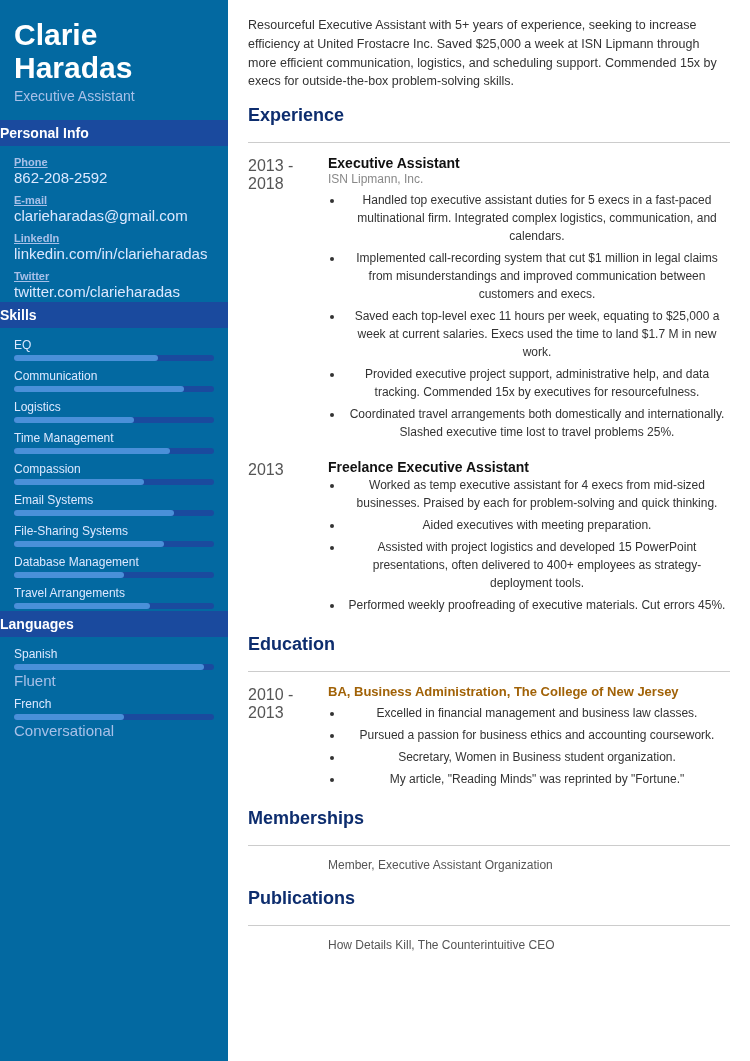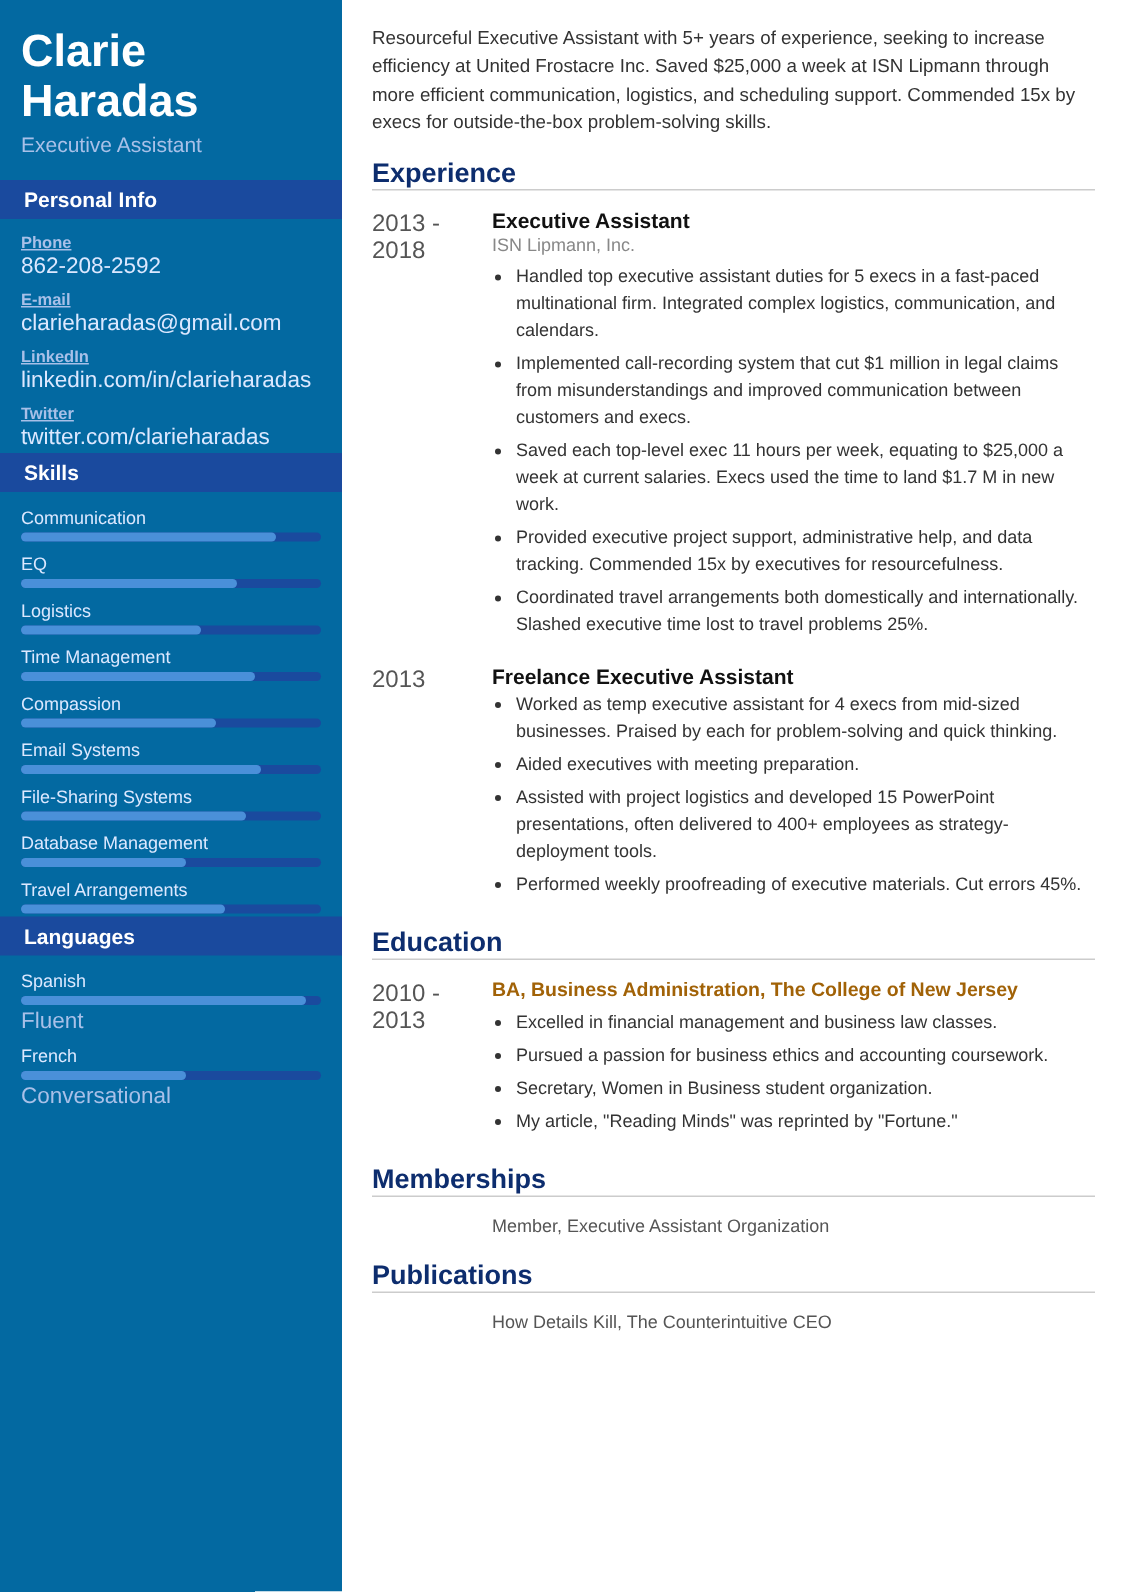--- a/index.html
+++ b/index.html
@@ -22,21 +22,21 @@
     .sidebar-title {
       font-size: 14px;
       color: #a8c0e8;
       margin-bottom: 16px;
     }
     .sidebar-section-title {
       background: #1a4a9e;
       color: #fff;
       font-size: 14px;
       font-weight: bold;
-      padding: 5px 16px;
+      padding: 5px 0;
       margin: 0 -14px 10px -14px;
     }
     .sidebar-label {
       font-size: 11px;
       font-weight: bold;
       color: #a8c0e8;
       margin-bottom: 1px;
       margin-top: 8px;
       text-decoration: underline;
     }
@@ -103,21 +103,21 @@
       color: #333;
       line-height: 1.5;
       margin-bottom: 14px;
     }
 
     .section-title {
       font-size: 18px;
       font-weight: bold;
       color: #0d2d6e;
       border-bottom: 1px solid #ccc;
-      padding-bottom: 0;
+      padding-bottom: 16px;
       margin-bottom: 12px;
     }
 
     .section { margin-bottom: 16px; }
 
     .exp-row {
       display: flex;
       margin-bottom: 14px;
     }
     .exp-date {
@@ -139,21 +139,21 @@
       color: #888;
       margin-bottom: 5px;
     }
     .exp-bullets {
       list-style: disc;
       padding-left: 16px;
       font-size: 12px;
       color: #333;
       line-height: 1.5;
     }
-    .exp-bullets li { margin-bottom: 4px; }
+    .exp-bullets li { margin-bottom: 4px; text-align: center; }
 
     .edu-degree {
       font-size: 13px;
       font-weight: bold;
       color: #a16207;
       margin-bottom: 5px;
     }
 
     .membership-text, .course-text, .pub-text {
       font-size: 12px;
@@ -183,29 +183,29 @@
   <div class="sidebar-label">LinkedIn</div>
   <div class="sidebar-value">linkedin.com/in/clarieharadas</div>
 
   <div class="sidebar-label">Twitter</div>
   <div class="sidebar-value">twitter.com/clarieharadas</div>
 
   <div class="sidebar-section-title">Skills</div>
 
   <div id="skills-container">
       <div>
+        <div class="skill-name">EQ</div>
+        <div class="skill-bar-bg">
+          <div class="skill-bar-fill" style="width: 72%;"></div>
+        </div>
+      </div>
+      <div>
         <div class="skill-name">Communication</div>
         <div class="skill-bar-bg">
           <div class="skill-bar-fill" style="width: 85%;"></div>
-        </div>
-      </div>
-      <div>
-        <div class="skill-name">EQ</div>
-        <div class="skill-bar-bg">
-          <div class="skill-bar-fill" style="width: 72%;"></div>
         </div>
       </div>
       <div>
         <div class="skill-name">Logistics</div>
         <div class="skill-bar-bg">
           <div class="skill-bar-fill" style="width: 60%;"></div>
         </div>
       </div>
       <div>
         <div class="skill-name">Time Management</div>

